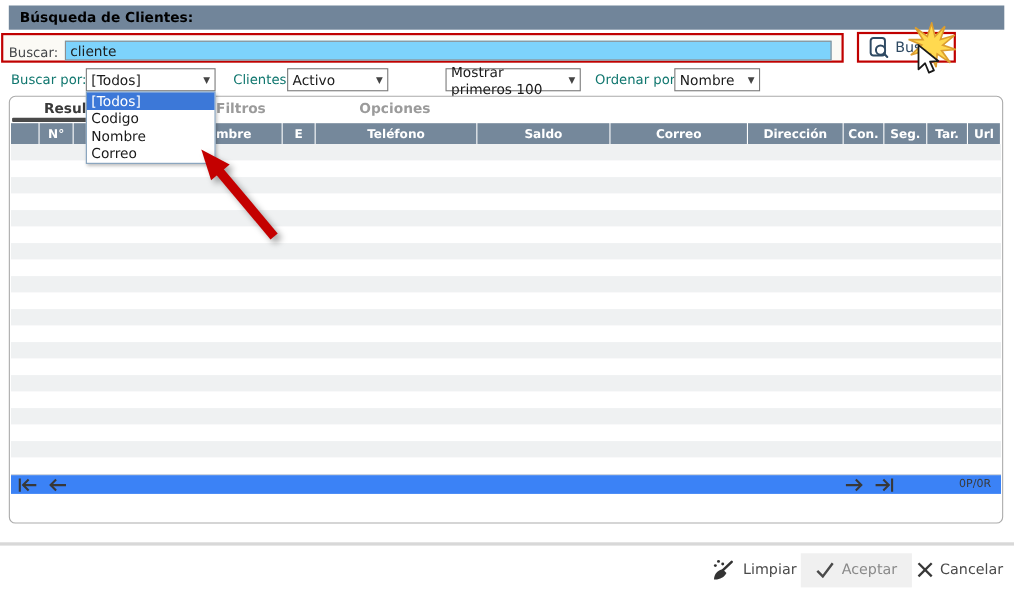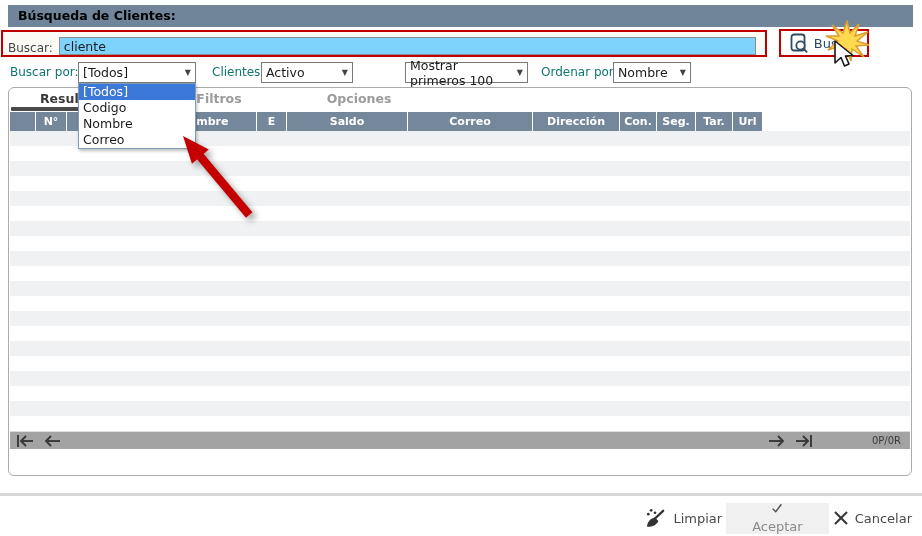--- a/index.html
+++ b/index.html
@@ -46,21 +46,21 @@
     font-weight:bold; font-size:11px; text-align:center; overflow:hidden; white-space:nowrap; }
   .c0{width:25px}.c1{width:30px}.c2{width:84px}.c3{width:104px}.c4{width:29px}
   .c5{width:146px}.c6{width:120px}.c7{width:124px}.c8{width:86px}.c9{width:36px}
   .c10{width:38px}.c11{width:36px}.c12{width:29px}
 
   .table-body { position:absolute; left:1px; right:1px; top:43px; height:300px; overflow:hidden; }
   .trow { height:15px; background:#fff; }
   .trow.alt { background:#EFF1F2; }
 
   .pagination { position:absolute; left:1px; right:1px; top:343px; height:18px;
-    background:#a3a3a3; border-top:1px solid #DDDDDD; display:flex; align-items:center; padding:0 5px; }
+    background:#3b82f6; border-top:1px solid #DDDDDD; display:flex; align-items:center; padding:0 5px; }
   .pag-icon { display:inline-flex; cursor:pointer; margin-right:8px; }
   .pag-right { margin-left:auto; display:flex; }
   .pag-counter { font-size:10px; color:#3A3A3A; margin-left:50px; margin-right:4px; }
 
   
   .dropdown-list { position:absolute; left:78px; top:83px; width:118px; background:#fff;
     border:1px solid #7F9DB9; z-index:50; box-shadow:1px 2px 3px rgba(0,0,0,.25); }
   .dd-item { height:16px; line-height:16px; padding-left:4px; font-size:12.5px; color:#1a1a1a; cursor:pointer; }
   .dd-item.selected { background:#3C78D8; color:#fff; }
 
@@ -69,21 +69,21 @@
     filter:drop-shadow(4px 4px 3px rgba(0,0,0,.35)); pointer-events:none; }
   .click-burst { position:absolute; left:824px; top:20px; z-index:70; pointer-events:none; }
   .mouse-cursor { position:absolute; left:833px; top:40px; z-index:71; pointer-events:none; }
 
   
   .footer-divider { position:absolute; left:0; top:493px; width:922px; height:3px; background:#D8D8D8; }
   .footer { position:absolute; left:0; top:502px; width:912px; height:32px;
     display:flex; justify-content:flex-end; align-items:center; gap:4px; }
   .foot-btn { display:flex; align-items:center; gap:6px; cursor:pointer; height:31px; }
   .foot-btn .lbl { font-size:13px; color:#4A4A4A; }
-  .foot-btn.aceptar { background:#F0F0F0; padding:0 26px;flex-direction:column; }
+  .foot-btn.aceptar { background:#F0F0F0; padding:0 13px; }
   .foot-btn.aceptar .lbl { color:#8A8A8A; }
 </style>
 </head>
 <body>
 
 <div id="screen">
 
   <div class="title-bar">
     <span>Búsqueda de Clientes:</span>
   </div>
@@ -135,20 +135,21 @@
         <span>Opciones</span>
       </div>
     </div>
 
     <div class="grid-header">
       <div class="gh-cell c0"></div>
       <div class="gh-cell c1">N°</div>
       <div class="gh-cell c2">Codigo</div>
       <div class="gh-cell c3">Nombre</div>
       <div class="gh-cell c4">E</div>
+      <div class="gh-cell c5">Teléfono</div>
       <div class="gh-cell c6">Saldo</div>
       <div class="gh-cell c7">Correo</div>
       <div class="gh-cell c8">Dirección</div>
       <div class="gh-cell c9">Con.</div>
       <div class="gh-cell c10">Seg.</div>
       <div class="gh-cell c11">Tar.</div>
       <div class="gh-cell c12">Url</div>
     </div>
 
     <div class="table-body">

